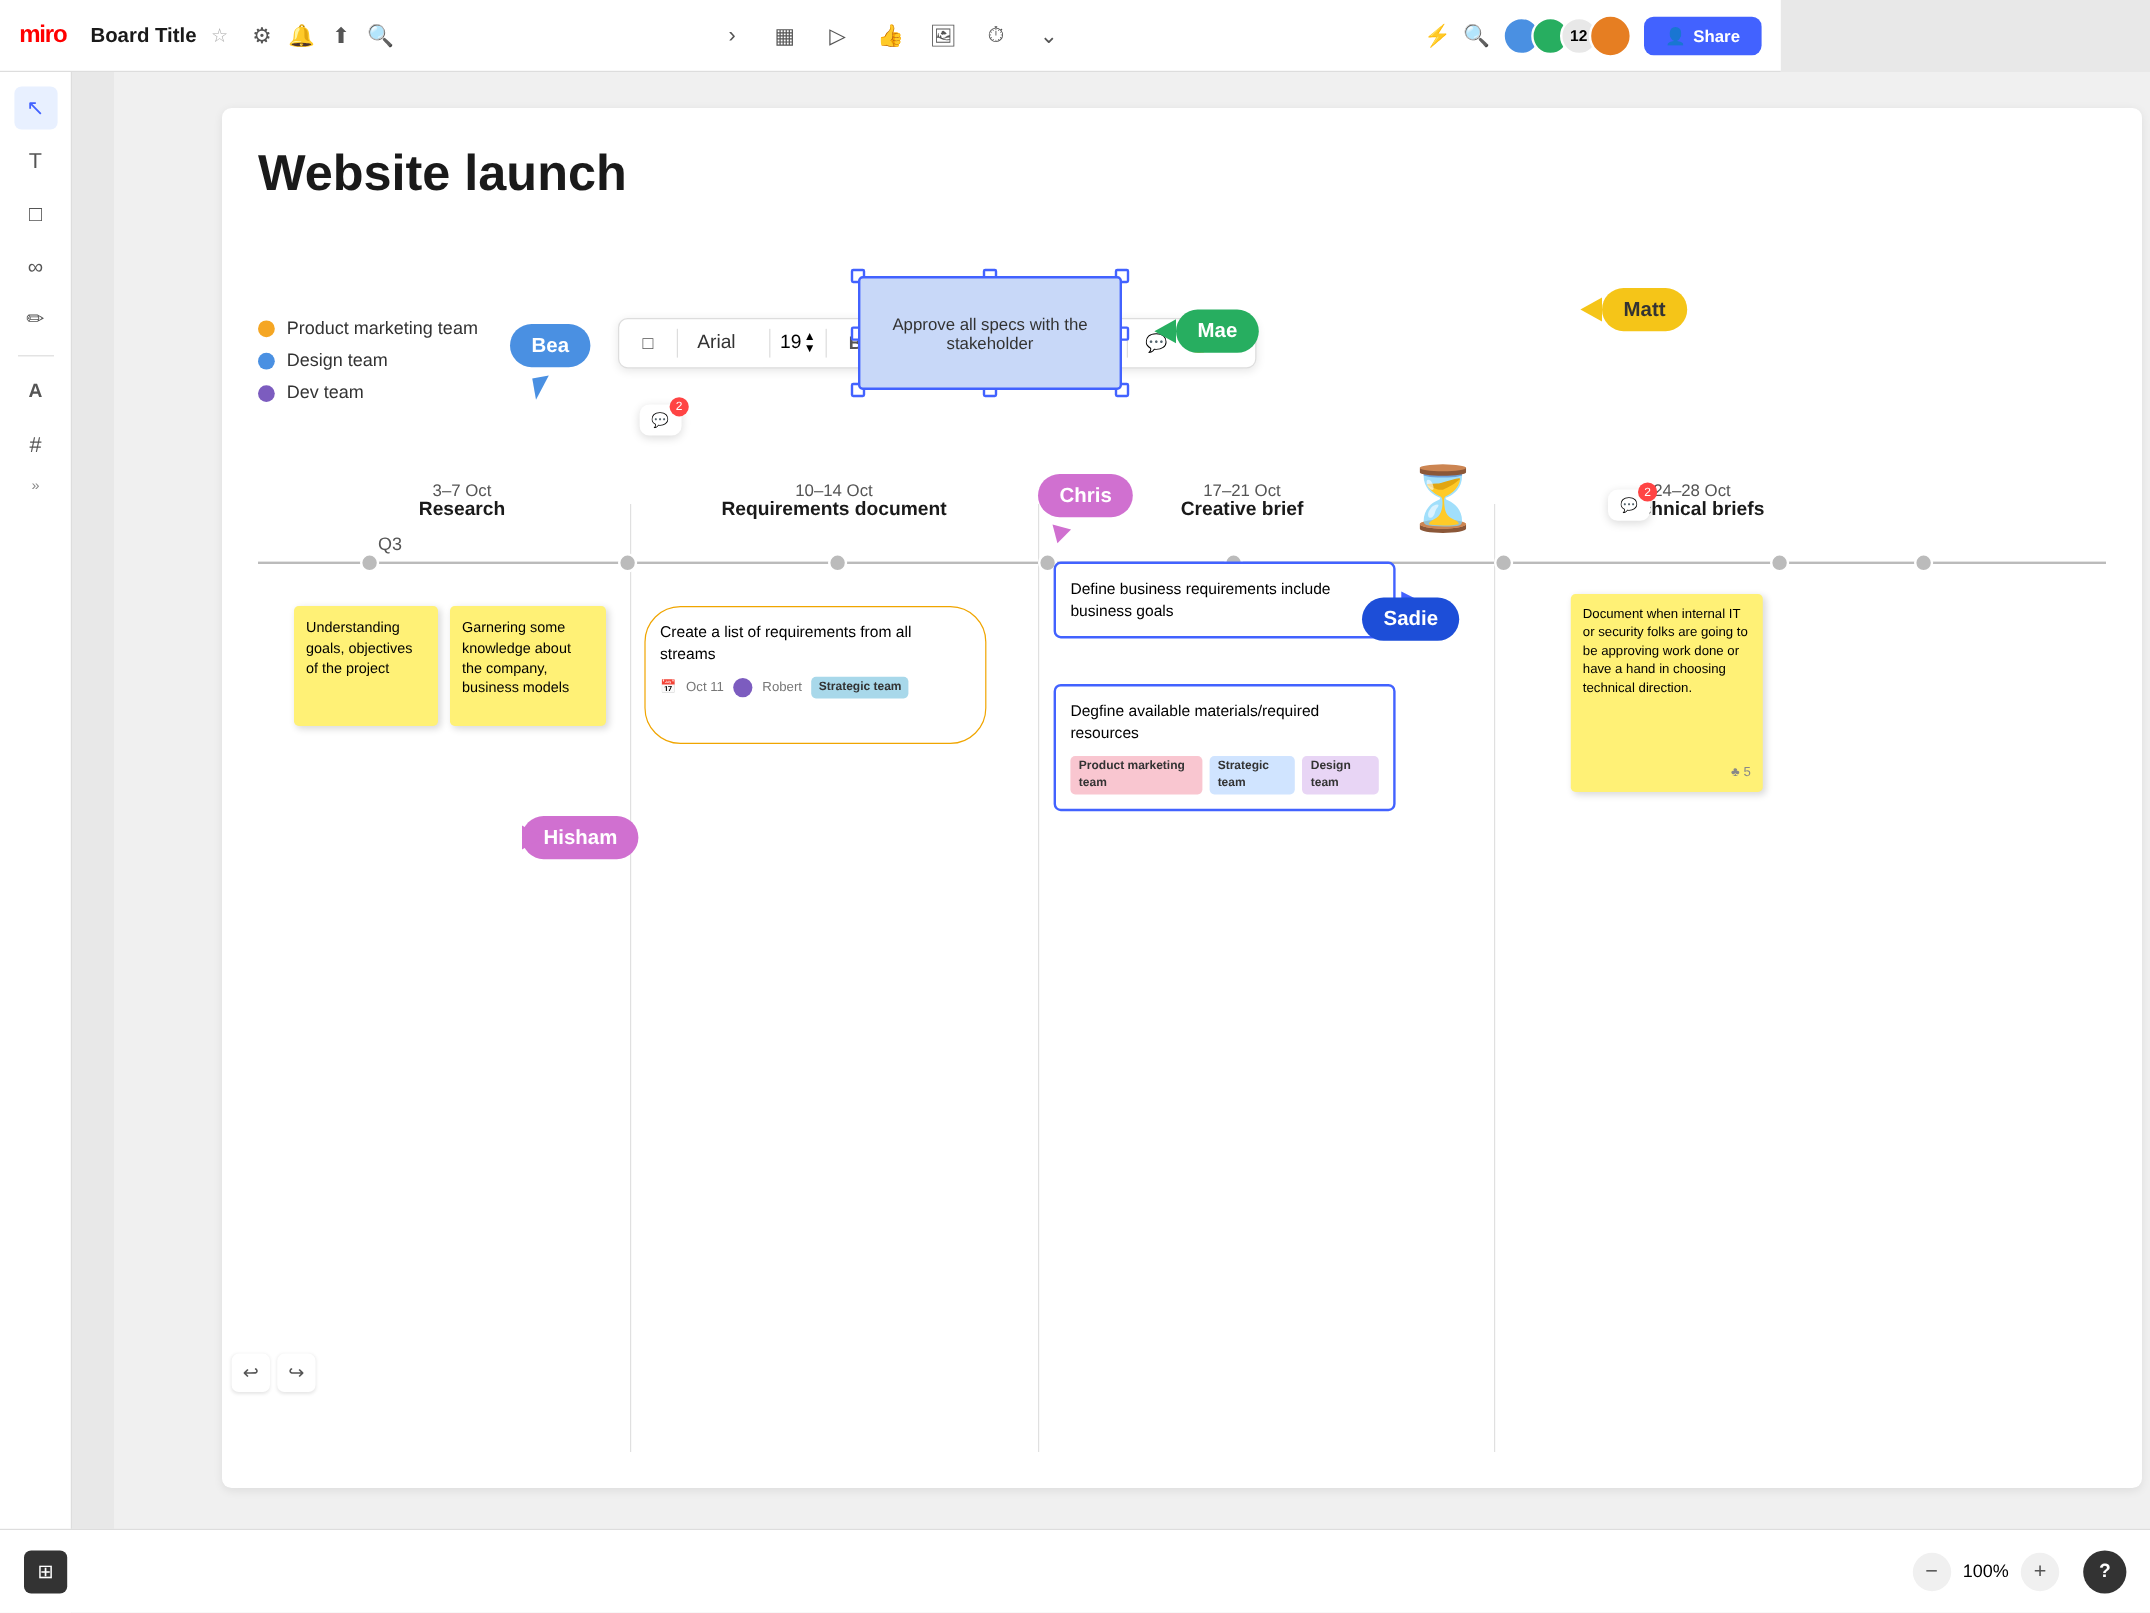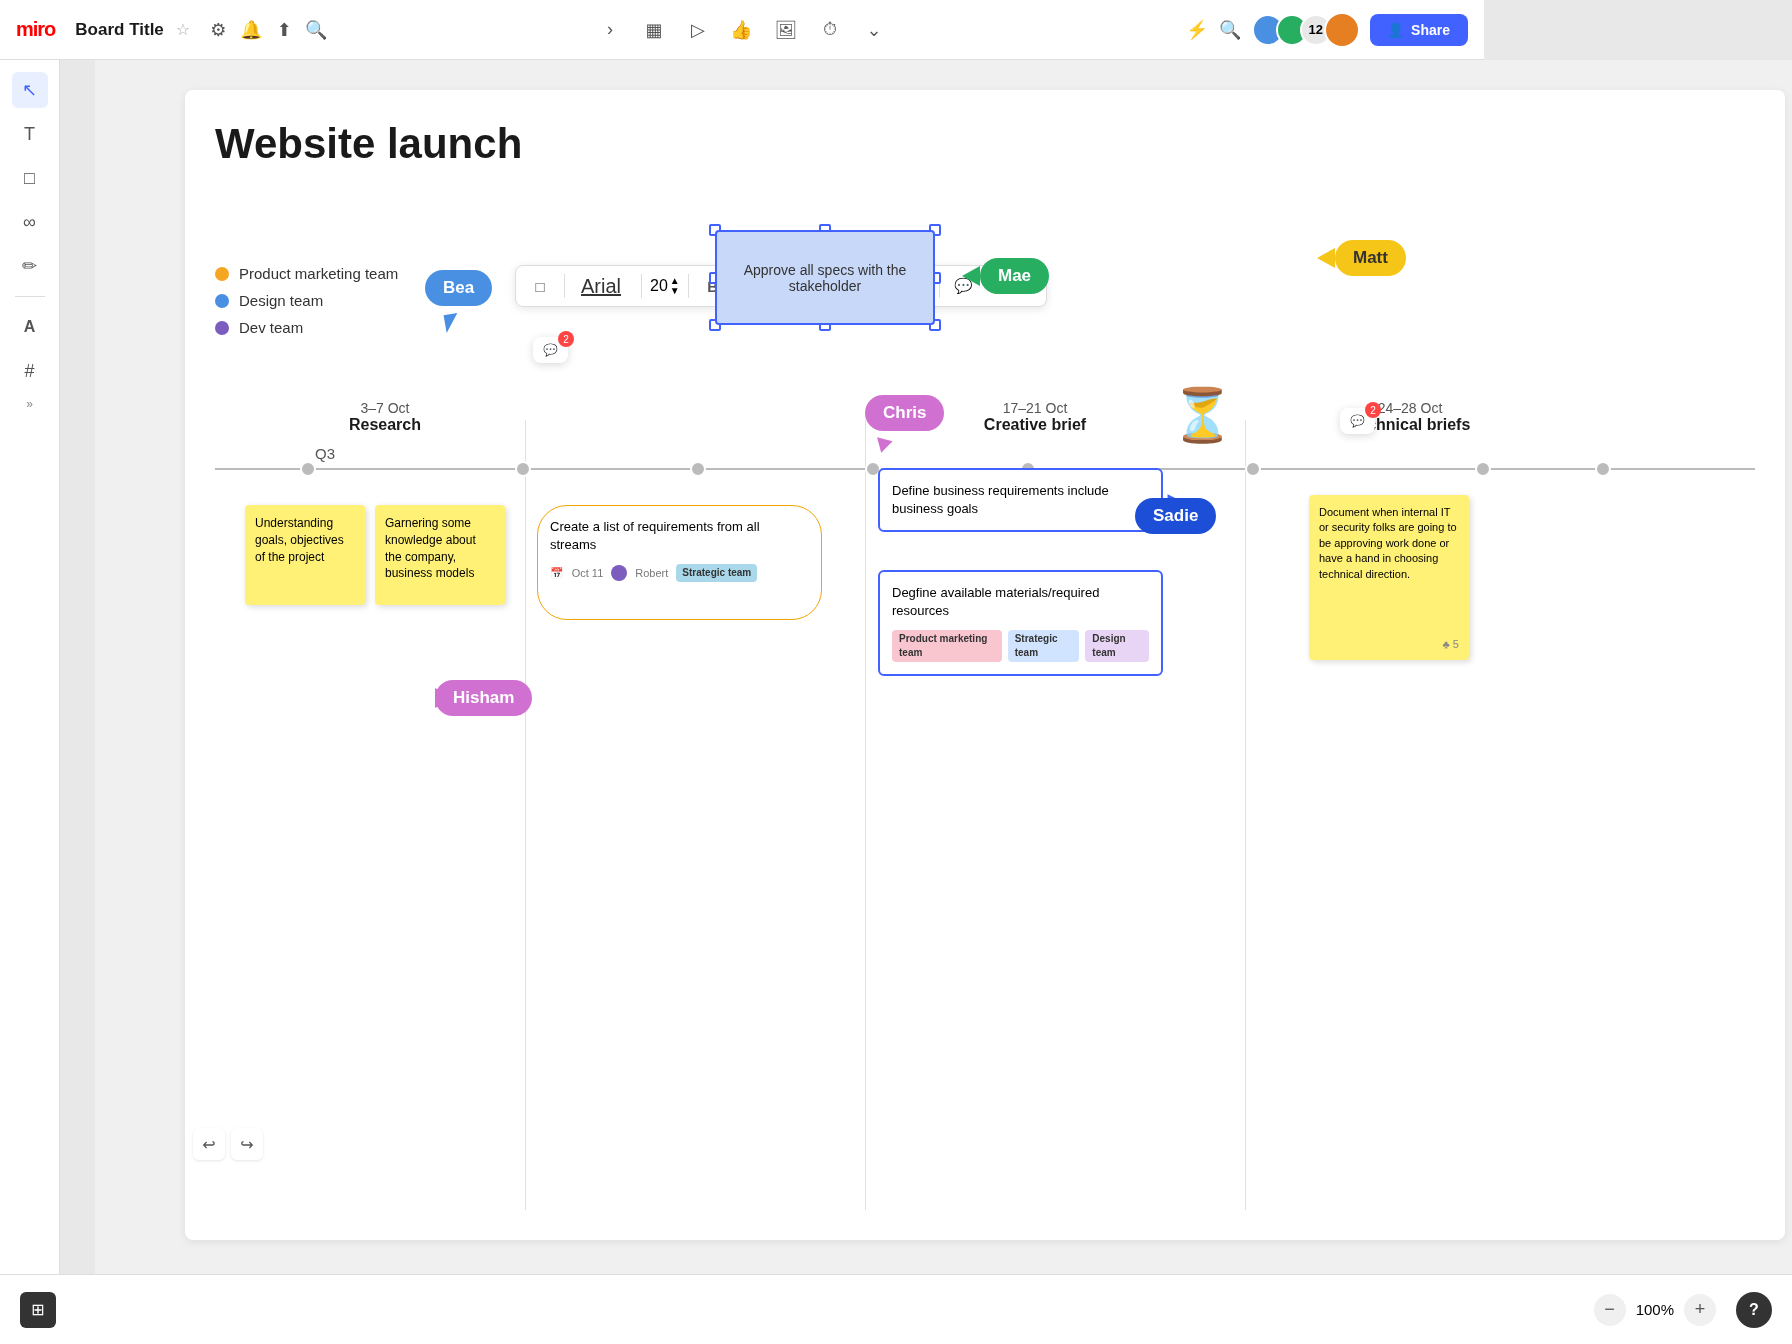--- a/index.html
+++ b/index.html
@@ -69,21 +69,21 @@
     .legend-dot { width: 14px; height: 14px; border-radius: 50%; }
 
     
     .format-toolbar {
       position: absolute; left: 330px; top: 175px;
       background: #fff; border: 1px solid #ddd; border-radius: 8px;
       display: flex; align-items: center; gap: 4px; padding: 4px 8px;
       box-shadow: 0 2px 8px rgba(0,0,0,0.1);
     }
     .format-toolbar .fmt-btn { width: 32px; height: 32px; border: none; background: transparent; cursor: pointer; border-radius: 4px; display: flex; align-items: center; justify-content: center; font-size: 15px; color: #555; }
-    .format-toolbar .font-name { padding: 4px 8px; font-size: 20px; color: #333; min-width: 60px; text-decoration: underline; }
+    .format-toolbar .font-name { padding: 4px 8px; font-size: 16px; color: #333; min-width: 60px; }
     .format-toolbar .font-size { display: flex; align-items: center; gap: 2px; }
     .format-toolbar .sep { width: 1px; height: 24px; background: #ddd; margin: 0 4px; }
     .format-toolbar .color-btn { width: 22px; height: 22px; border-radius: 3px; border: 2px solid #333; background: #e74c3c; cursor: pointer; }
     .format-toolbar .highlight-btn { width: 22px; height: 22px; background: linear-gradient(45deg, #ff0, #f90); border-radius: 3px; cursor: pointer; }
     .format-toolbar .circle-btn { width: 22px; height: 22px; border-radius: 50%; border: 2px solid #ccc; cursor: pointer; }
     .format-toolbar .circle-filled { width: 22px; height: 22px; border-radius: 50%; background: #7eb8f7; cursor: pointer; }
     .format-toolbar .more-btn { color: #888; font-size: 18px; cursor: pointer; }
 
     
     .timeline-line {
@@ -231,21 +231,21 @@
         <span>Dev team</span>
       </div>
     </div>
 
     <div class="format-toolbar">
       <button class="fmt-btn">□</button>
       <div class="sep"></div>
       <span class="font-name">Arial</span>
       <div class="sep"></div>
       <div class="font-size">
-        <span>20</span>
+        <span>19</span>
         <span style="display:flex;flex-direction:column;font-size:10px;line-height:1;">▲<br>▼</span>
       </div>
       <div class="sep"></div>
       <button class="fmt-btn" style="font-weight:700;">B</button>
       <button class="fmt-btn">≡</button>
       <button class="fmt-btn">🔗</button>
       <div class="sep"></div>
       <div class="color-btn"></div>
       <div class="highlight-btn"></div>
       <div class="sep"></div>
@@ -269,20 +269,24 @@
     <div class="timeline-dot" style="left:505px;"></div>
     <div class="timeline-dot" style="left:680px;"></div>
     <div class="timeline-dot" style="left:835px;"></div>
     <div class="timeline-dot" style="left:1060px;"></div>
     <div class="timeline-dot" style="left:1290px;"></div>
     <div class="timeline-dot" style="left:1410px;"></div>
 
     <div class="col-header" style="left:60px; width:280px;">
       <div class="date-range">3–7 Oct</div>
       <div class="phase-name">Research</div>
+    </div>
+    <div class="col-header" style="left:350px; width:320px;">
+      <div class="date-range">10–14 Oct</div>
+      <div class="phase-name">Requirements document</div>
     </div>
     <div class="col-header" style="left:690px; width:320px;">
       <div class="date-range">17–21 Oct</div>
       <div class="phase-name">Creative brief</div>
     </div>
     <div class="col-header" style="left:1065px; width:320px;">
       <div class="date-range">24–28 Oct</div>
       <div class="phase-name">Technical briefs</div>
     </div>
 

